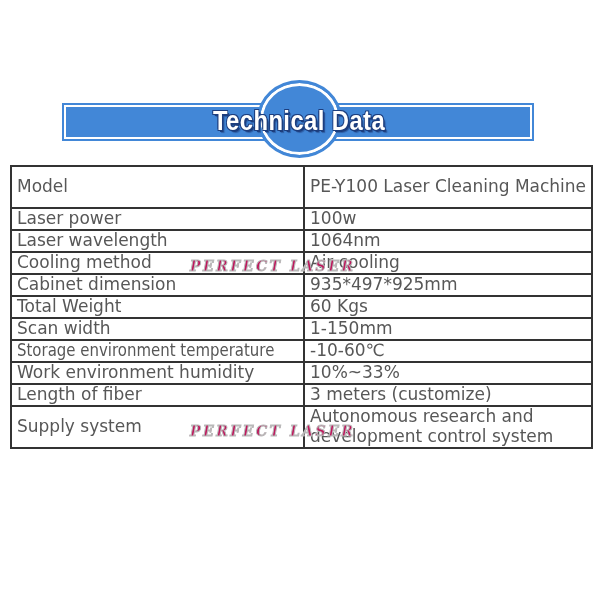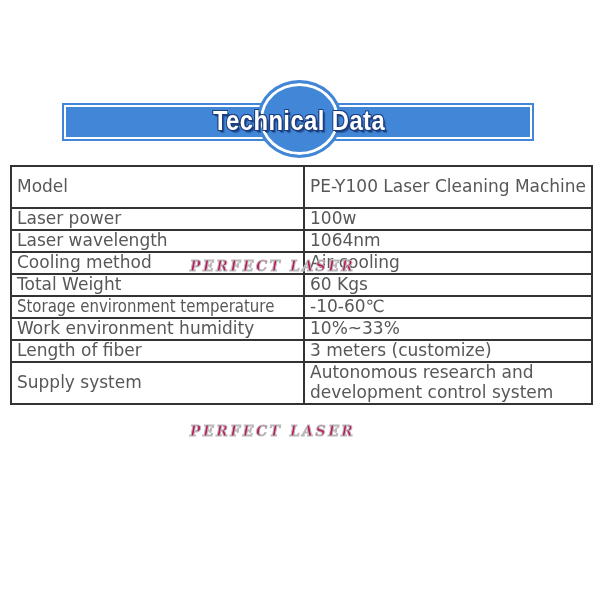--- a/index.html
+++ b/index.html
@@ -78,22 +78,30 @@
       </tr>
       <tr>
         <td class="lbl"><span class="cell-text">Laser wavelength</span></td>
         <td class="val"><span class="cell-text">1064nm</span></td>
       </tr>
       <tr>
         <td class="lbl"><span class="cell-text">Cooling method</span></td>
         <td class="val"><span class="cell-text">Air cooling</span></td>
       </tr>
       <tr>
+        <td class="lbl"><span class="cell-text">Cabinet dimension</span></td>
+        <td class="val"><span class="cell-text">935*497*925mm</span></td>
+      </tr>
+      <tr>
         <td class="lbl"><span class="cell-text">Total Weight</span></td>
         <td class="val"><span class="cell-text">60 Kgs</span></td>
+      </tr>
+      <tr>
+        <td class="lbl"><span class="cell-text">Scan width</span></td>
+        <td class="val"><span class="cell-text">1-150mm</span></td>
       </tr>
       <tr class="row-condensed">
         <td class="lbl"><span class="cell-text">Storage environment temperature</span></td>
         <td class="val"><span class="cell-text">-10-60℃</span></td>
       </tr>
       <tr>
         <td class="lbl"><span class="cell-text">Work environment humidity</span></td>
         <td class="val"><span class="cell-text">10%~33%</span></td>
       </tr>
       <tr>

